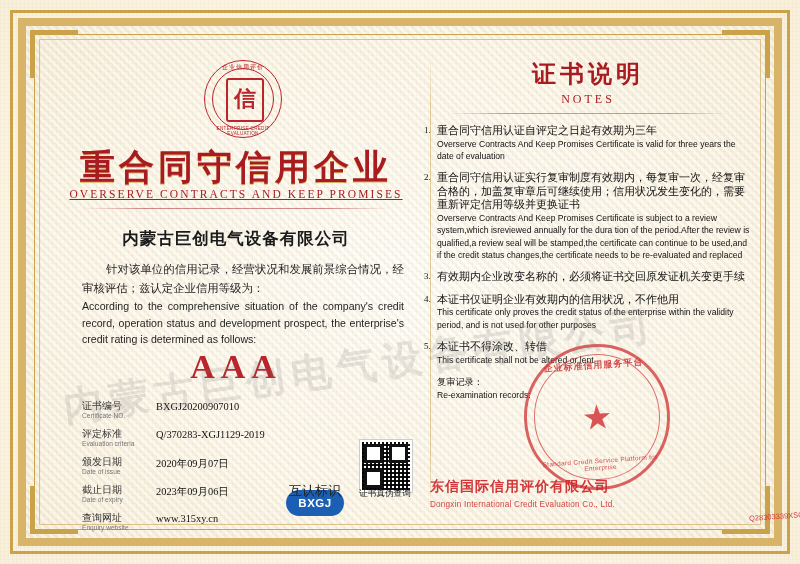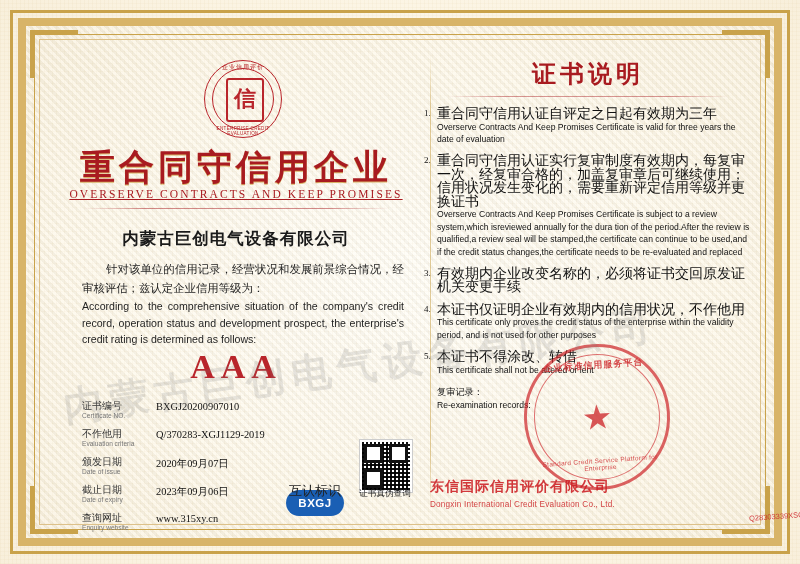--- a/index.html
+++ b/index.html
@@ -177,21 +177,21 @@
     background:linear-gradient(90deg, rgba(168,27,32,0) 0%, rgba(168,27,32,0.45) 20%, rgba(168,27,32,0.45) 80%, rgba(168,27,32,0) 100%);
   }
   .notes{margin-top:10px;}
   .note{display:flex;margin-bottom:9px;}
   .note .num{
     flex:0 0 13px;font-size:9px;color:#111;padding-top:1px;
     font-family:"Liberation Serif",serif;
   }
   .note .body{flex:1;}
   .note .cn{
-    font-size:14px;line-height:13.5px;color:#111;
+    font-size:11px;line-height:13.5px;color:#111;
     font-family:"Liberation Serif",serif;
   }
   .note .en{
     font-size:8.6px;line-height:12.4px;color:#111;
   }
   .reexam{margin-top:6px;margin-left:13px;}
   .reexam .cn{font-size:9.2px;line-height:14px;color:#111;font-family:"Liberation Serif",serif;}
   .reexam .en{font-size:8.6px;line-height:13px;color:#111;}
 
   
@@ -284,21 +284,21 @@
       <div class="fields">
         <div class="frow">
           <div class="flabel">
             <span class="cn">证书编号</span>
             <span class="en">Certificate NO.</span>
           </div>
           <div class="fvalue">BXGJ20200907010</div>
         </div>
         <div class="frow">
           <div class="flabel">
-            <span class="cn">不作他用</span>
+            <span class="cn">评定标准</span>
             <span class="en">Evaluation criteria</span>
           </div>
           <div class="fvalue">Q/370283-XGJ1129-2019</div>
         </div>
         <div class="frow">
           <div class="flabel">
             <span class="cn">颁发日期</span>
             <span class="en">Date of issue</span>
           </div>
           <div class="fvalue">2020年09月07日</div>
@@ -326,20 +326,21 @@
           <span class="fp a"></span>
           <span class="fp b"></span>
           <span class="fp c"></span>
         </div>
         <div class="qr-caption">证书真伪查询</div>
       </div>
     </div>
 
     <div class="right">
       <div class="notes-title-cn">证书说明</div>
+      <div class="notes-title-en">NOTES</div>
       <div class="notes-rule"></div>
 
       <div class="notes">
         <div class="note">
           <div class="num">1.</div>
           <div class="body">
             <div class="cn">重合同守信用认证自评定之日起有效期为三年</div>
             <div class="en">Overserve Contracts And Keep Promises Certificate is valid for three years the date of evaluation</div>
           </div>
         </div>

